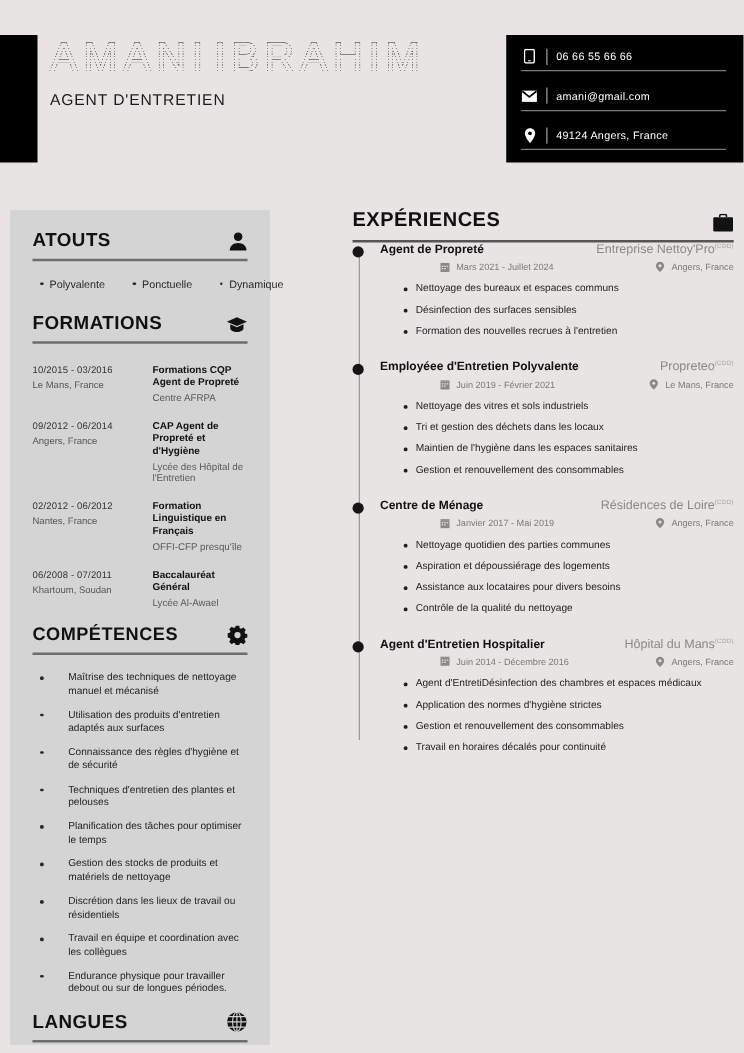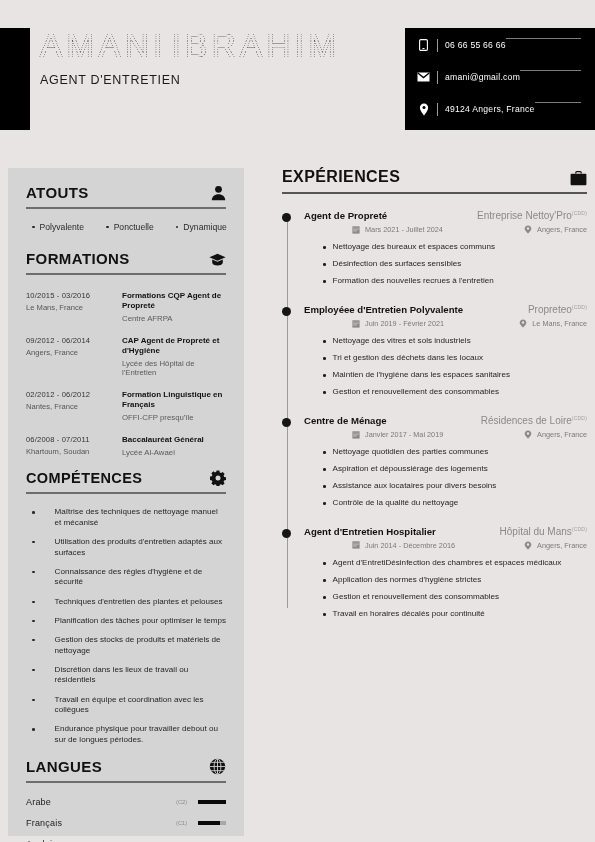--- a/index.html
+++ b/index.html
@@ -35,25 +35,25 @@
   .contact-box {
     position: absolute; left: 405px; top: 0; width: 190px; height: 102px;
     background: #000; padding: 10px 14px 10px 12px;
     display: flex; flex-direction: column; justify-content: space-between;
   }
   .contact-inner { display: flex; align-items: center; gap: 7px; padding-bottom: 4px; }
   .c-ico { width: 13px; height: 14px; display: flex; align-items: center; justify-content: center; color: #fff; flex: 0 0 13px; }
   .c-sep { width: 1px; height: 13px; background: #9a9a9a; }
   .c-txt { color: #fff; font-size: 8.6px; letter-spacing: 0.25px; white-space: nowrap; }
   .c-underline { height: 1px; background: #7d7d7d; width: 100%; }
-  .c-cell { display: flex; flex-direction: row; width: 100%; text-align: right; }
+  .c-cell { display: flex; flex-direction: column; width: 100%; text-align: right; }
 
   
   .sidebar {
-    position: absolute; left: 8px; top: 168px; width: 236px; height: 668px;
+    position: absolute; left: 8px; top: 168px; width: 208px; height: 668px;
     background: #d4d4d4; padding: 16px 18px 0 18px;
   }
   .sec-head { display: flex; align-items: flex-end; justify-content: space-between; }
   .sec-title { font-size: 15px; font-weight: 700; letter-spacing: 0.4px; color: #111; }
   .sec-title.small { font-size: 14.5px; }
   .sec-ico { color: #111; display: flex; align-items: center; }
   .sec-rule { height: 2px; background: #6d6d6d; margin-top: 6px; }
 
   .atouts-row { display: flex; gap: 0; margin-top: 13px; padding-left: 6px; }
   .atout {
@@ -80,21 +80,21 @@
   .lang-row { display: flex; align-items: center; margin-bottom: 11px; }
   .lang-name { font-size: 9px; color: #1c1c1c; flex: 0 0 150px; letter-spacing: 0.2px; }
   .lang-level { font-size: 5.8px; color: #8c8c8c; flex: 0 0 22px; }
   .lang-bar { position: relative; flex: 1; height: 4px; background: #a8a8a8; }
   .lang-fill { position: absolute; left: 0; top: 0; height: 4px; background: #0a0a0a; }
 
   
   .main { position: absolute; left: 282px; top: 168px; width: 305px; }
   .exp-head { display: flex; align-items: flex-end; justify-content: space-between; }
   .exp-rule { height: 2px; background: #555; margin-top: 6px; }
-  .timeline { position: relative; margin-top: 16px; padding-left: 0; }
+  .timeline { position: relative; padding-left: 0; }
   .tl-line { position: absolute; left: 4.5px; top: 4px; bottom: 12px; width: 1px; background: #9e9a99; }
   .exp-item { position: relative; padding-left: 22px; margin-bottom: 17px; }
   .tl-dot { position: absolute; left: 0; top: 3px; width: 9px; height: 9px; border-radius: 50%; background: #151515; }
   .exp-top { display: flex; align-items: baseline; }
   .exp-role { font-size: 9.6px; font-weight: 700; color: #111; flex: 0 0 auto; }
   .exp-company { font-size: 10px; color: #8b8886; margin-left: auto; white-space: nowrap; }
   .exp-company .ctype { font-size: 5px; color: #a3a09e; vertical-align: super; letter-spacing: 0.2px; }
   .exp-meta { display: flex; margin-top: 4px; align-items: center; padding-left: 48px; }
   .meta-left, .meta-right { display: flex; align-items: center; gap: 5px; }
   .meta-right { margin-left: auto; }

